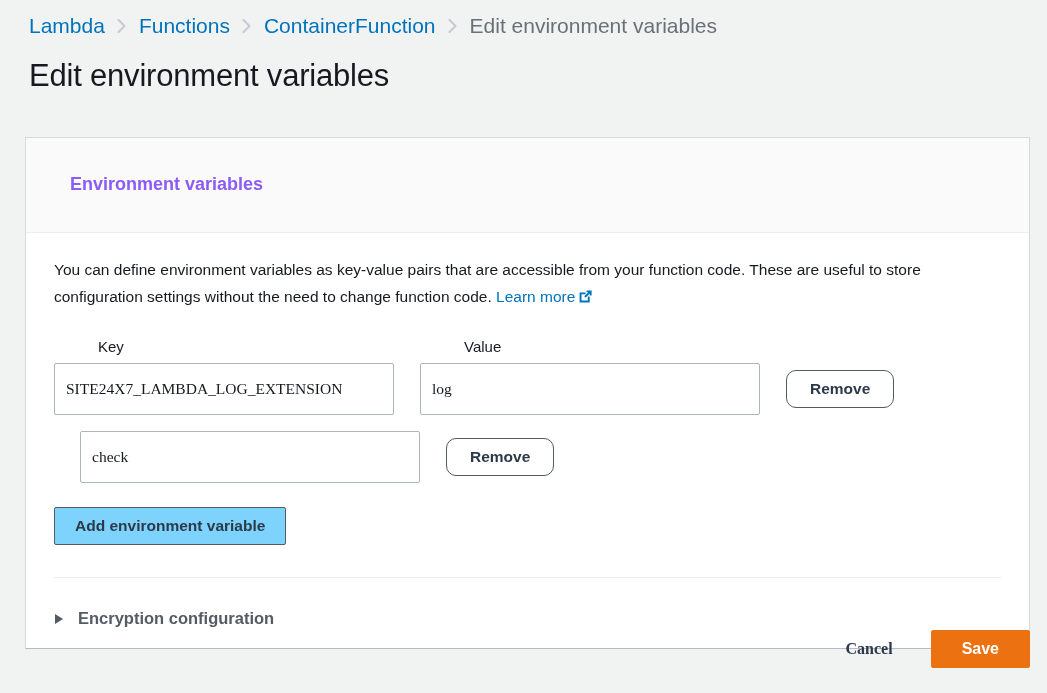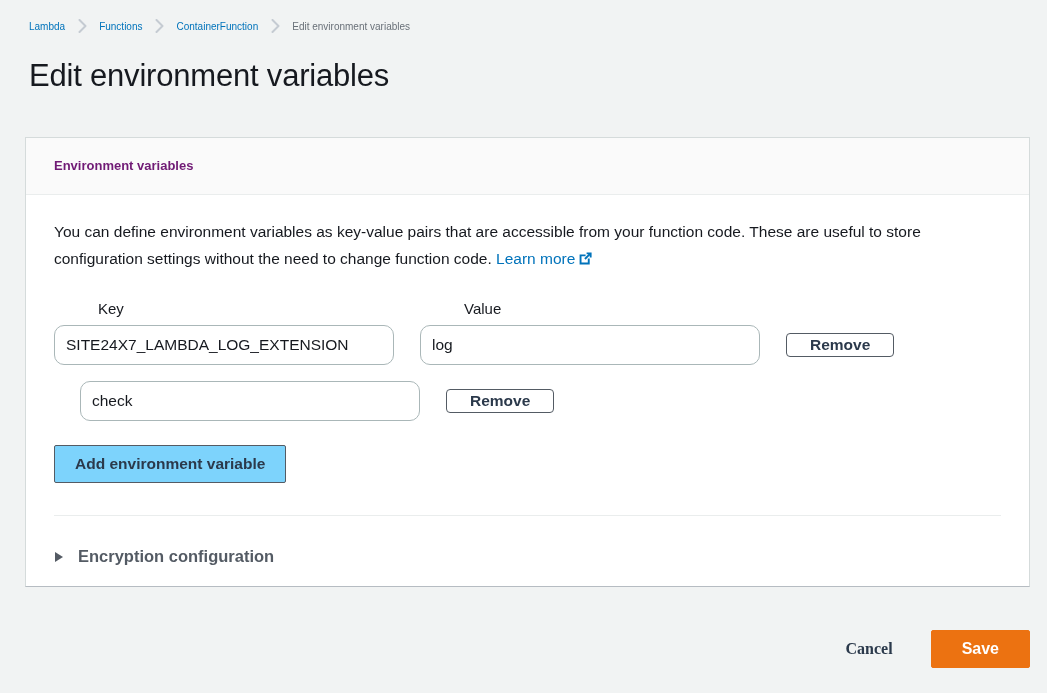--- a/index.html
+++ b/index.html
@@ -14,21 +14,21 @@
     color: #16191f;
     overflow: hidden;
   }
 
   
   .breadcrumb {
     display: flex;
     align-items: center;
     height: 28px;
     padding: 12px 12px 0 29px;
-    font-size: 10px;
+    font-size: 21px;
   }
   .crumb-link {
     color: #0073bb;
     text-decoration: none;
     white-space: nowrap;
   }
   .crumb-current {
     color: #697078;
     white-space: nowrap;
   }
@@ -62,24 +62,24 @@
     border: 1px solid #d5dbdb;
     border-bottom-color: #b6bcc2;
     box-sizing: border-box;
   }
   .panel-header {
     background: #fafafa;
     border-bottom: 1px solid #eaeded;
     padding: 20px 28px 21px 28px;
   }
   .panel-header h2 {
-    margin: 0;
-    font-size: 13px;
-    font-weight: bold;
-    color: #701a75;
+    margin: 16px;
+    font-size: 18px;
+    font-weight: bold;
+    color: #8b5cf6;
   }
   .panel-body {
     padding: 23px 28px 12px 28px;
   }
 
   .description {
     font-size: 15.5px;
     line-height: 27px;
     color: #16191f;
     max-width: 955px;
@@ -109,41 +109,41 @@
 
   .var-row {
     display: flex;
     align-items: center;
     margin-top: 8px;
   }
   .var-row + .var-row { margin-top: 16px; }
 
   .text-input {
     width: 340px;
-    height: 40px;
+    height: 52px;
     box-sizing: border-box;
     border: 1px solid #aab7b8;
-    border-radius: 10px;
+    border-radius: 2px;
     padding: 0 11px;
-    font-family: Liberation Sans, sans-serif;
+    font-family: Liberation Serif, serif;
     font-size: 15.5px;
     color: #16191f;
     background: #ffffff;
     outline: none;
   }
   .gap-col { width: 26px; }
 
   .remove-btn {
     margin-left: 26px;
-    height: 24px;
+    height: 38px;
     padding: 0 23px;
     box-sizing: border-box;
     background: #ffffff;
     border: 1px solid #545b64;
-    border-radius: 4px;
+    border-radius: 10px;
     font-family: "Liberation Sans", sans-serif;
     font-size: 15.5px;
     font-weight: bold;
     color: #2b394b;
     cursor: pointer;
   }
 
   .add-btn {
     margin-top: 24px;
     height: 38px;

